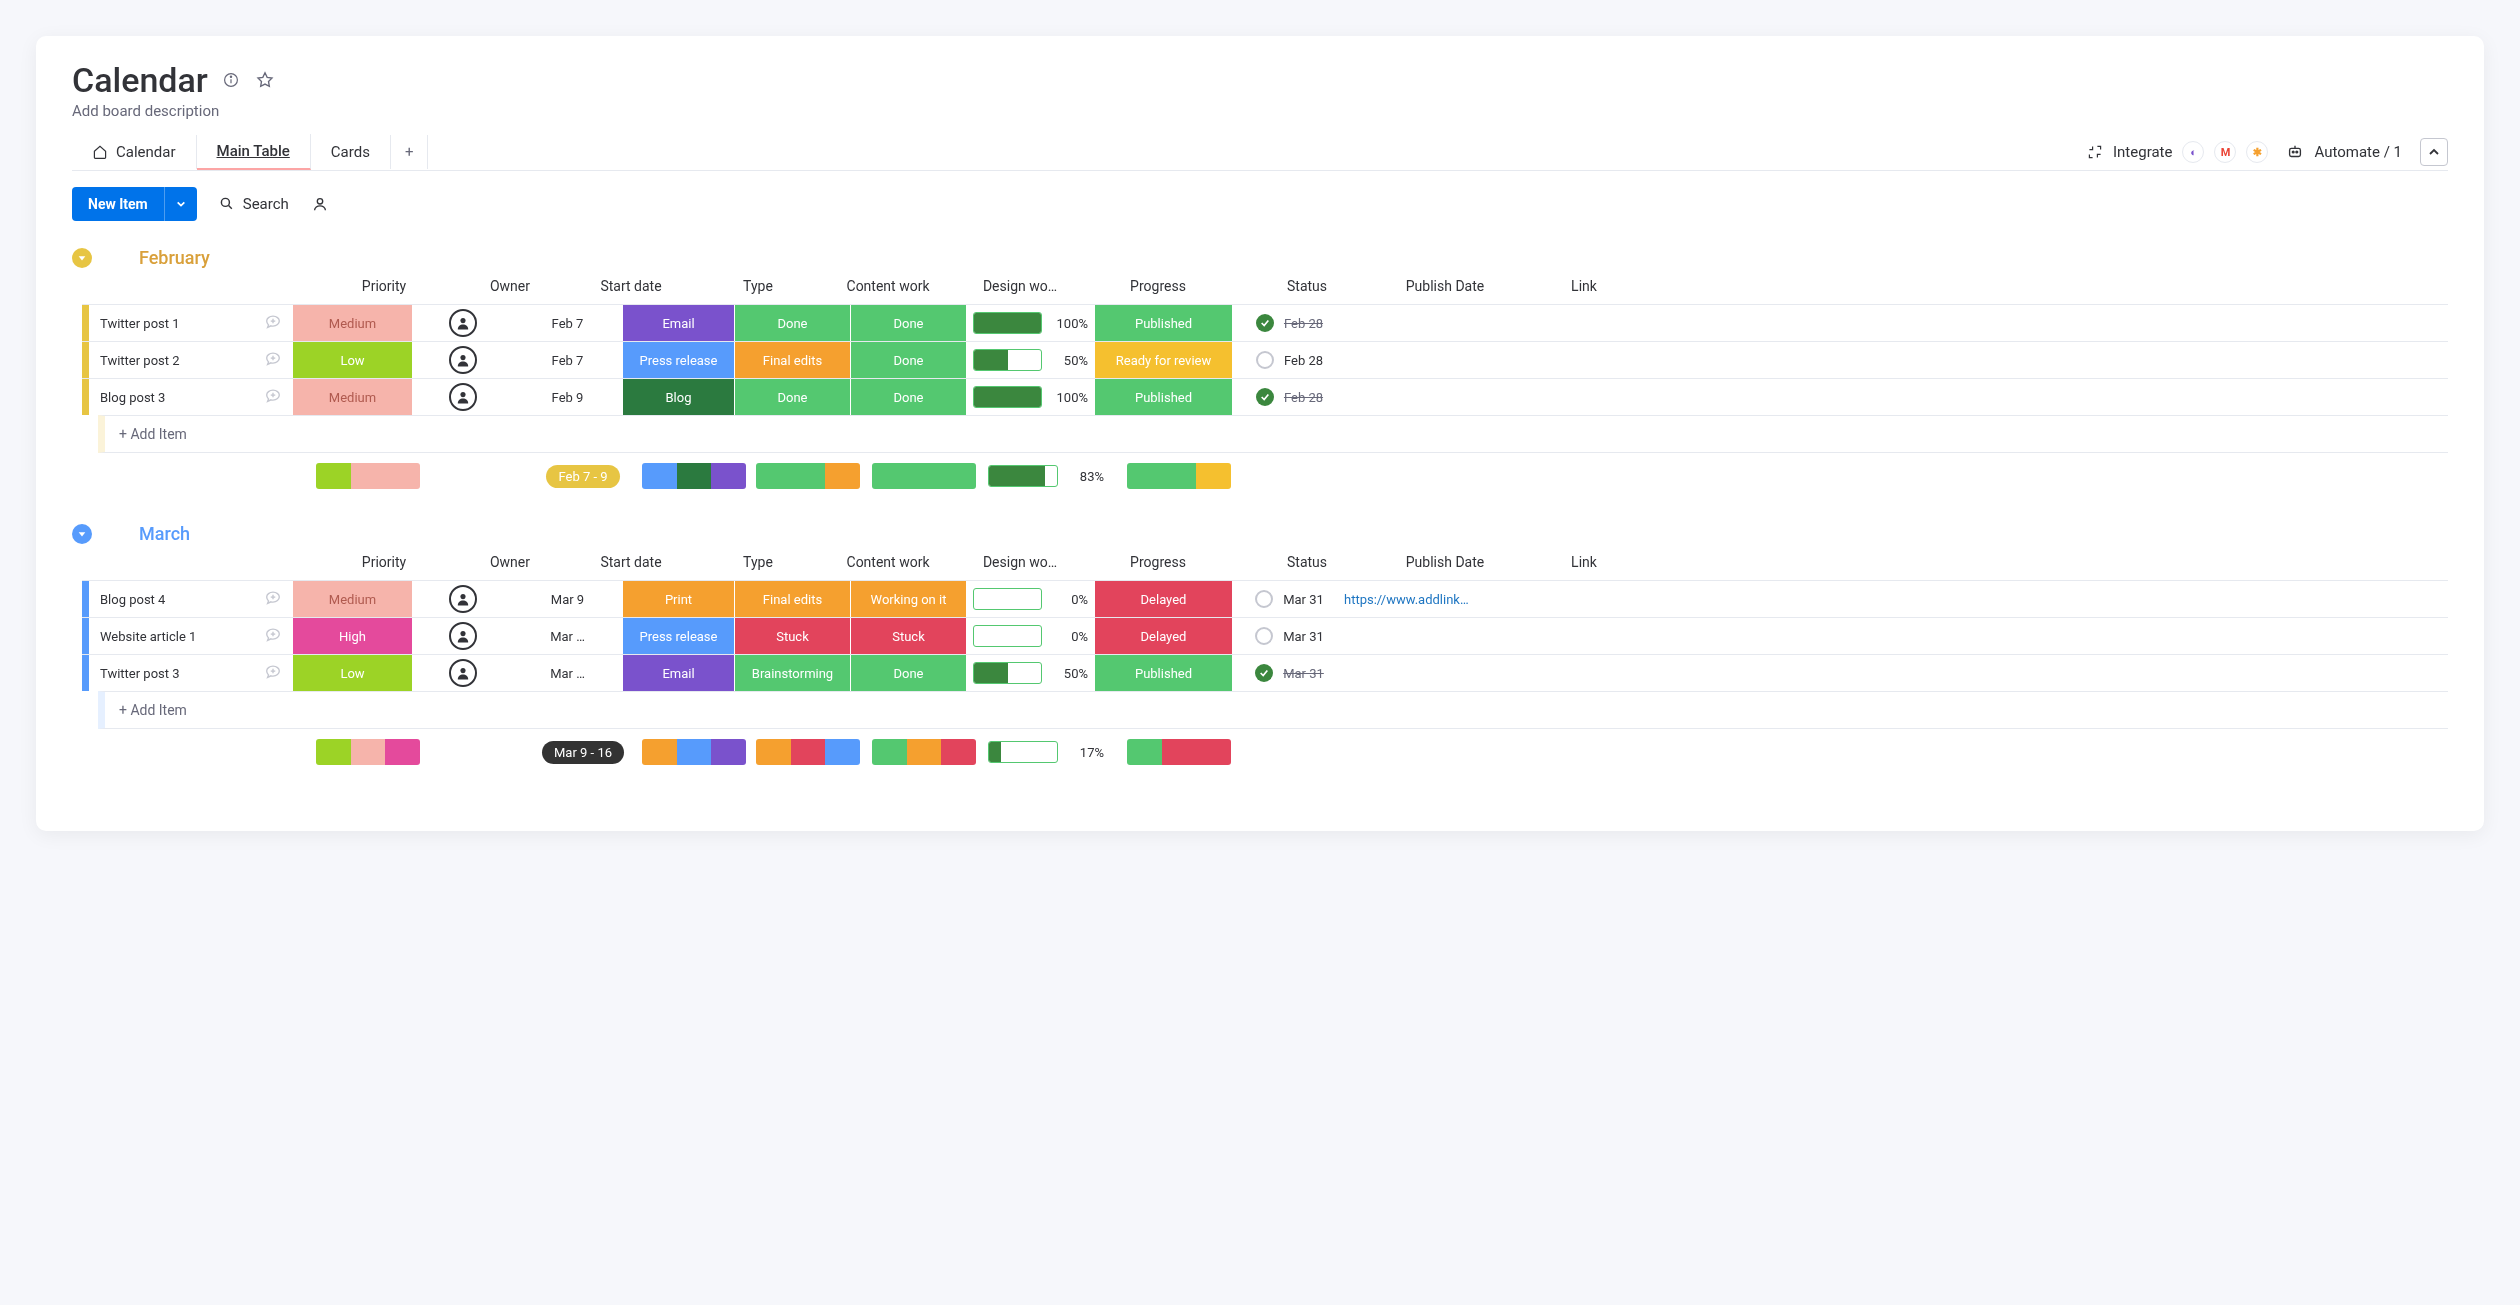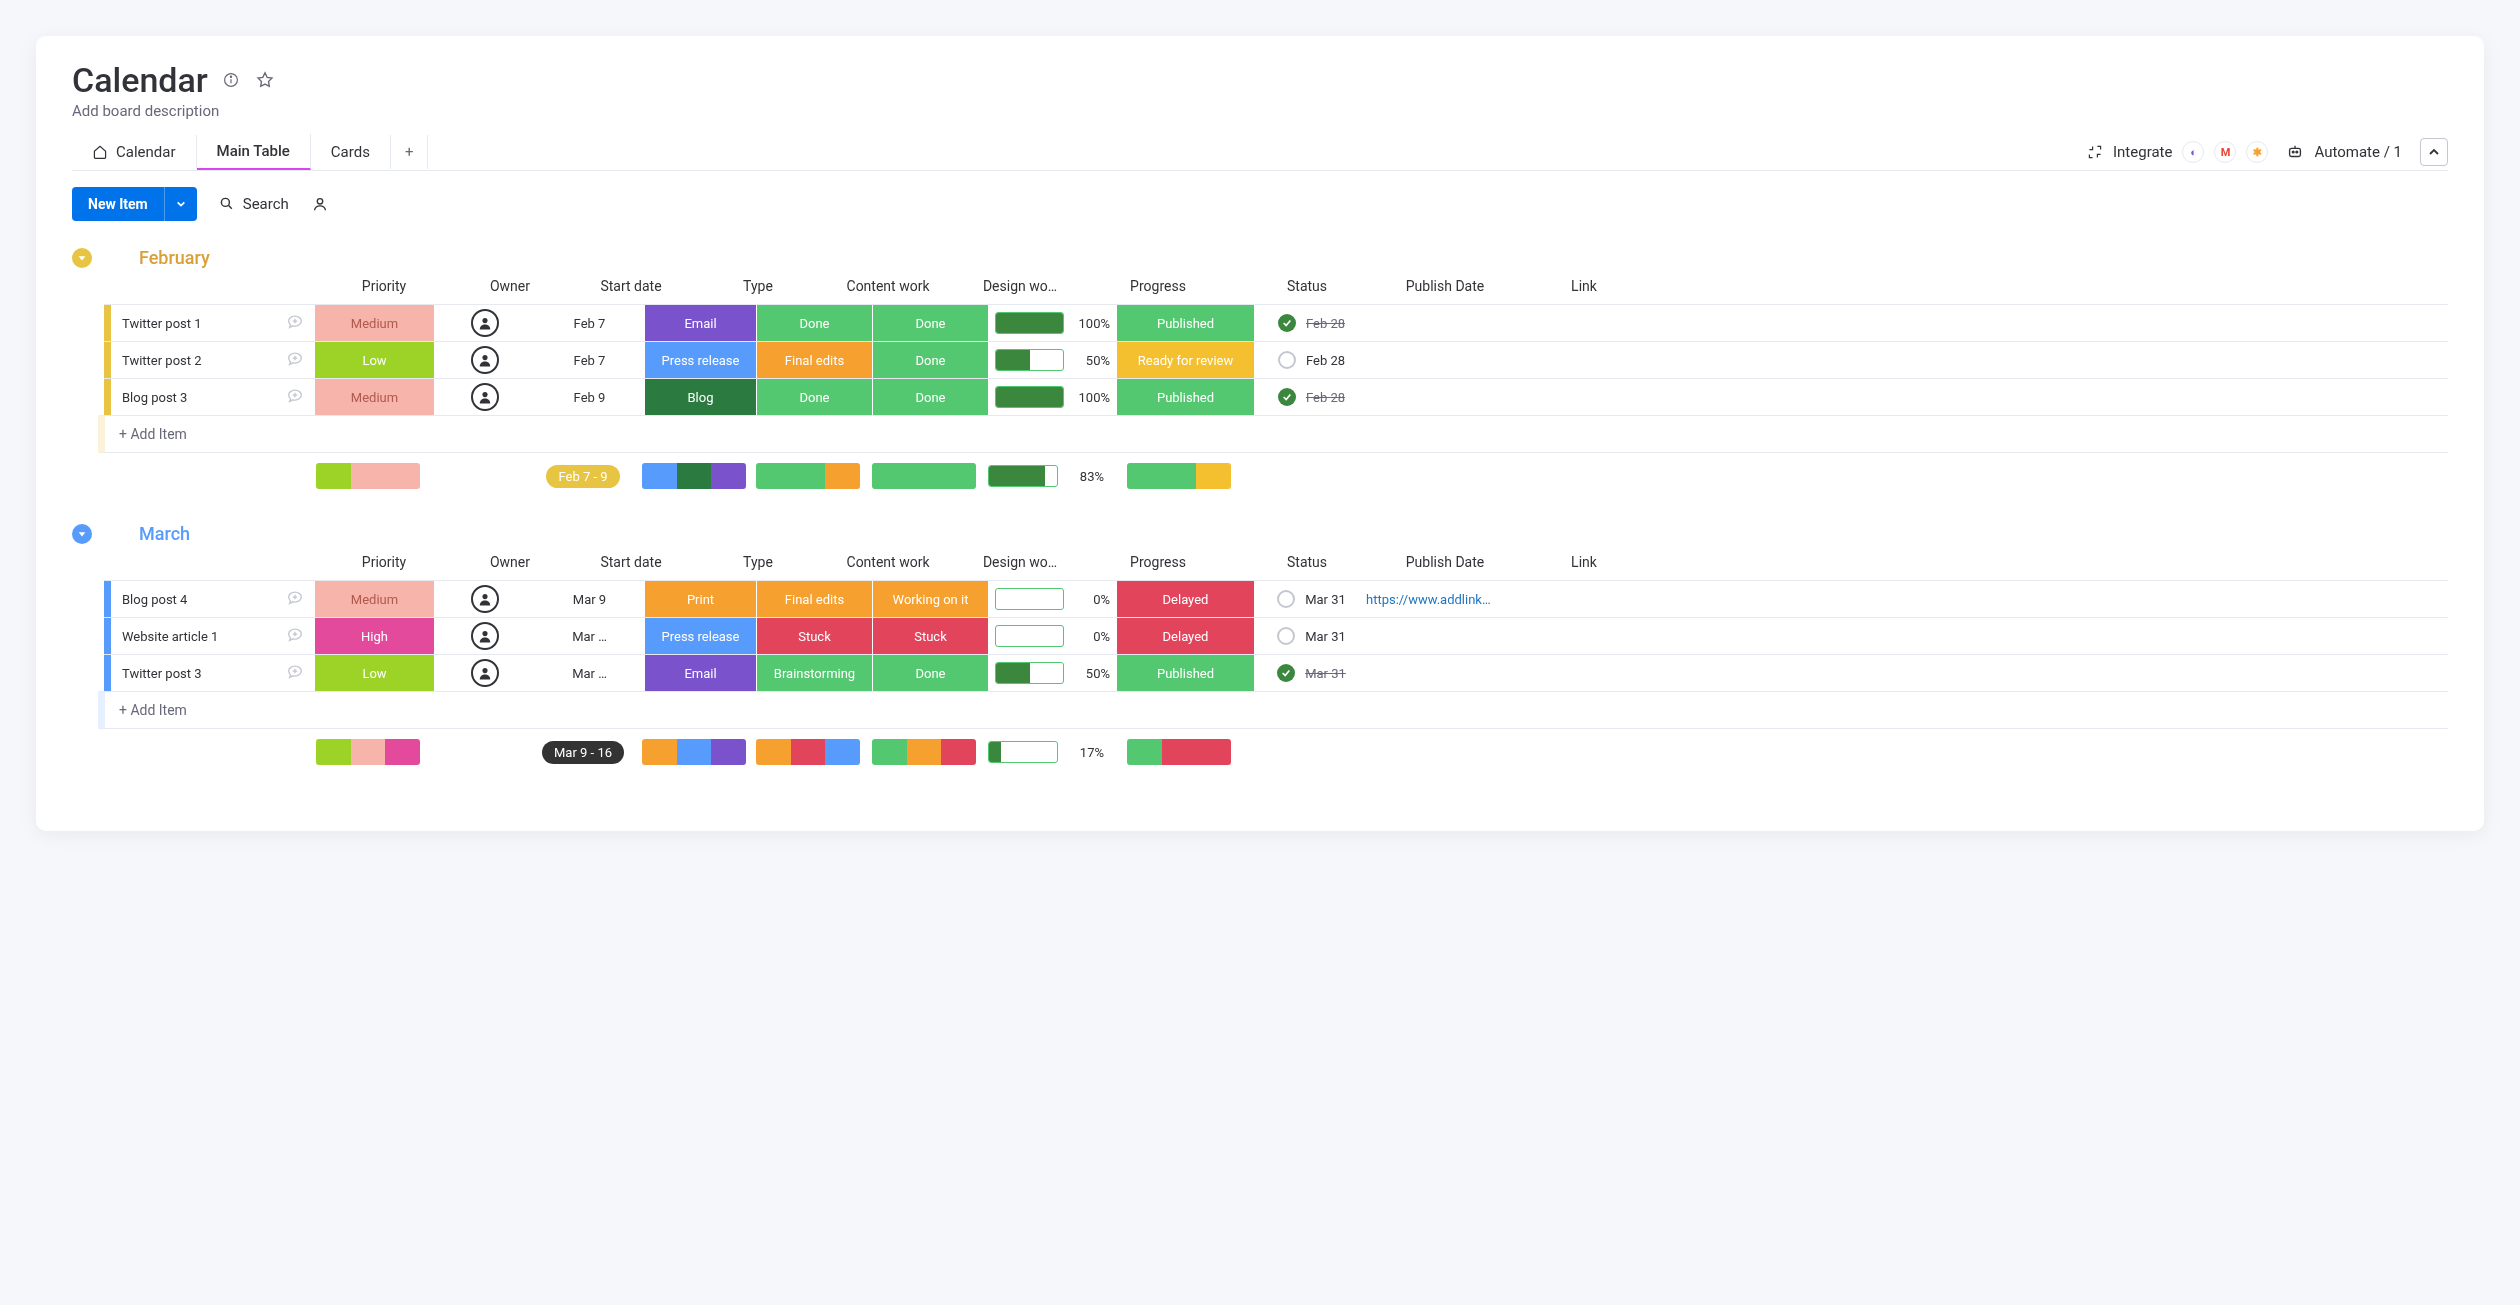--- a/index.html
+++ b/index.html
@@ -4,41 +4,41 @@
 <style>
 * { box-sizing: border-box; margin: 0; padding: 0; }
 body { font-family: -apple-system, BlinkMacSystemFont, "Segoe UI", Roboto, sans-serif; background: #f6f7fb; padding: 36px; color: #323338; }
 .board { background: #fff; border-radius: 10px; box-shadow: 0 4px 20px rgba(0,0,0,0.06); padding: 24px 36px 32px; }
 .header-row { display: flex; align-items: center; gap: 12px; }
 .page-title { font-size: 34px; font-weight: 500; color: #323338; }
 .icon-btn { display:inline-flex;align-items:center;justify-content:center;width:22px;height:22px;cursor:pointer;color:#676879; }
 .subtitle { color: #676879; font-size: 15px; margin-top: 2px; }
 .tabs-row { display:flex;align-items:center;border-bottom:1px solid #e6e9ef;margin-top:14px;gap:0; }
 .tab { display:flex;align-items:center;gap:8px;padding:8px 20px;font-size:15px;color:#323338;border-right:1px solid #e6e9ef;cursor:pointer; }
-.tab.active { border-bottom:2px solid #d946ef;font-weight:500; }
+.tab.active { border-bottom:2px solid #fca5a5;font-weight:500;text-decoration:underline; }
 .tab.plus { color:#676879;padding:8px 14px; }
 .tabs-right { margin-left:auto;display:flex;align-items:center;gap:18px;font-size:15px;color:#323338; }
 .intg { display:flex;align-items:center;gap:10px;cursor:pointer; }
 .mini-ico { width:22px;height:22px;border-radius:50%;border:1px solid #e6e9ef;display:inline-flex;align-items:center;justify-content:center;font-size:11px;font-weight:700; }
 .ctrl-row { display:flex;align-items:center;gap:22px;margin:16px 0 26px; }
 .new-item { background:#0073ea;color:#fff;border-radius:4px;display:flex;align-items:center;font-size:14px;overflow:hidden; }
 .new-item .lbl { padding:9px 16px;cursor:pointer;font-weight:bold; }
 .new-item .caret { padding:9px 11px;border-left:1px solid rgba(255,255,255,.3);cursor:pointer; }
 .search, .person { display:flex;align-items:center;gap:8px;color:#323338;font-size:15px;cursor:pointer; }
 
 .group { margin-bottom: 34px; }
 .ghead { display:flex;align-items:center; }
 .gtoggle { width:20px;height:20px;border-radius:50%;display:flex;align-items:center;justify-content:center;margin-right:10px; }
 .gtitle { font-size:18px;font-weight:500;margin-left:37px; }
 .colhead { font-size:14px;color:#323338;text-align:center;overflow:hidden;text-overflow:ellipsis;white-space:nowrap; }
 .gridrow { display:grid;grid-template-columns: 210px 120px 100px 110px 112px 116px 116px 128px 138px 106px 140px; gap:16px; }
 .headgrid { margin-left:26px; }
 .headgrid .colhead:first-child { text-align:left; }
 
-.datarow { display:grid;grid-template-columns: 7px 203px 120px 100px 110px 112px 116px 116px 128px 138px 106px 140px; height:37px;margin-left:32px;border-top:1px solid #e6e9ef;align-items:center; }
+.datarow { display:grid;grid-template-columns: 7px 203px 120px 100px 110px 112px 116px 116px 128px 138px 106px 140px; height:37px;margin-left:10px;border-top:1px solid #e6e9ef;align-items:center; }
 .datarow:last-of-type { }
 .stripe { height:100%; }
 .cell { height:100%;display:flex;align-items:center;justify-content:center;font-size:13px;color:#fff;border-left:1px solid #fff; }
 .namecell { justify-content:flex-start;padding:0 10px;color:#323338;position:relative; }
 .namecell .chat { position:absolute;right:10px;color:#c5c7d0; }
 .avatar { width:28px;height:28px;border-radius:50%;background:#fff;border:2px solid #323338;display:flex;align-items:center;justify-content:center; }
 .avatar svg { width:16px;height:16px; }
 .datecell { color:#323338; }
 .progwrap { display:flex;align-items:center;gap:8px;padding:0 6px;width:100%; }
 .progbar { flex:1;height:22px;border:1px solid #54c870;border-radius:3px;background:#fff;overflow:hidden;display:flex; }

